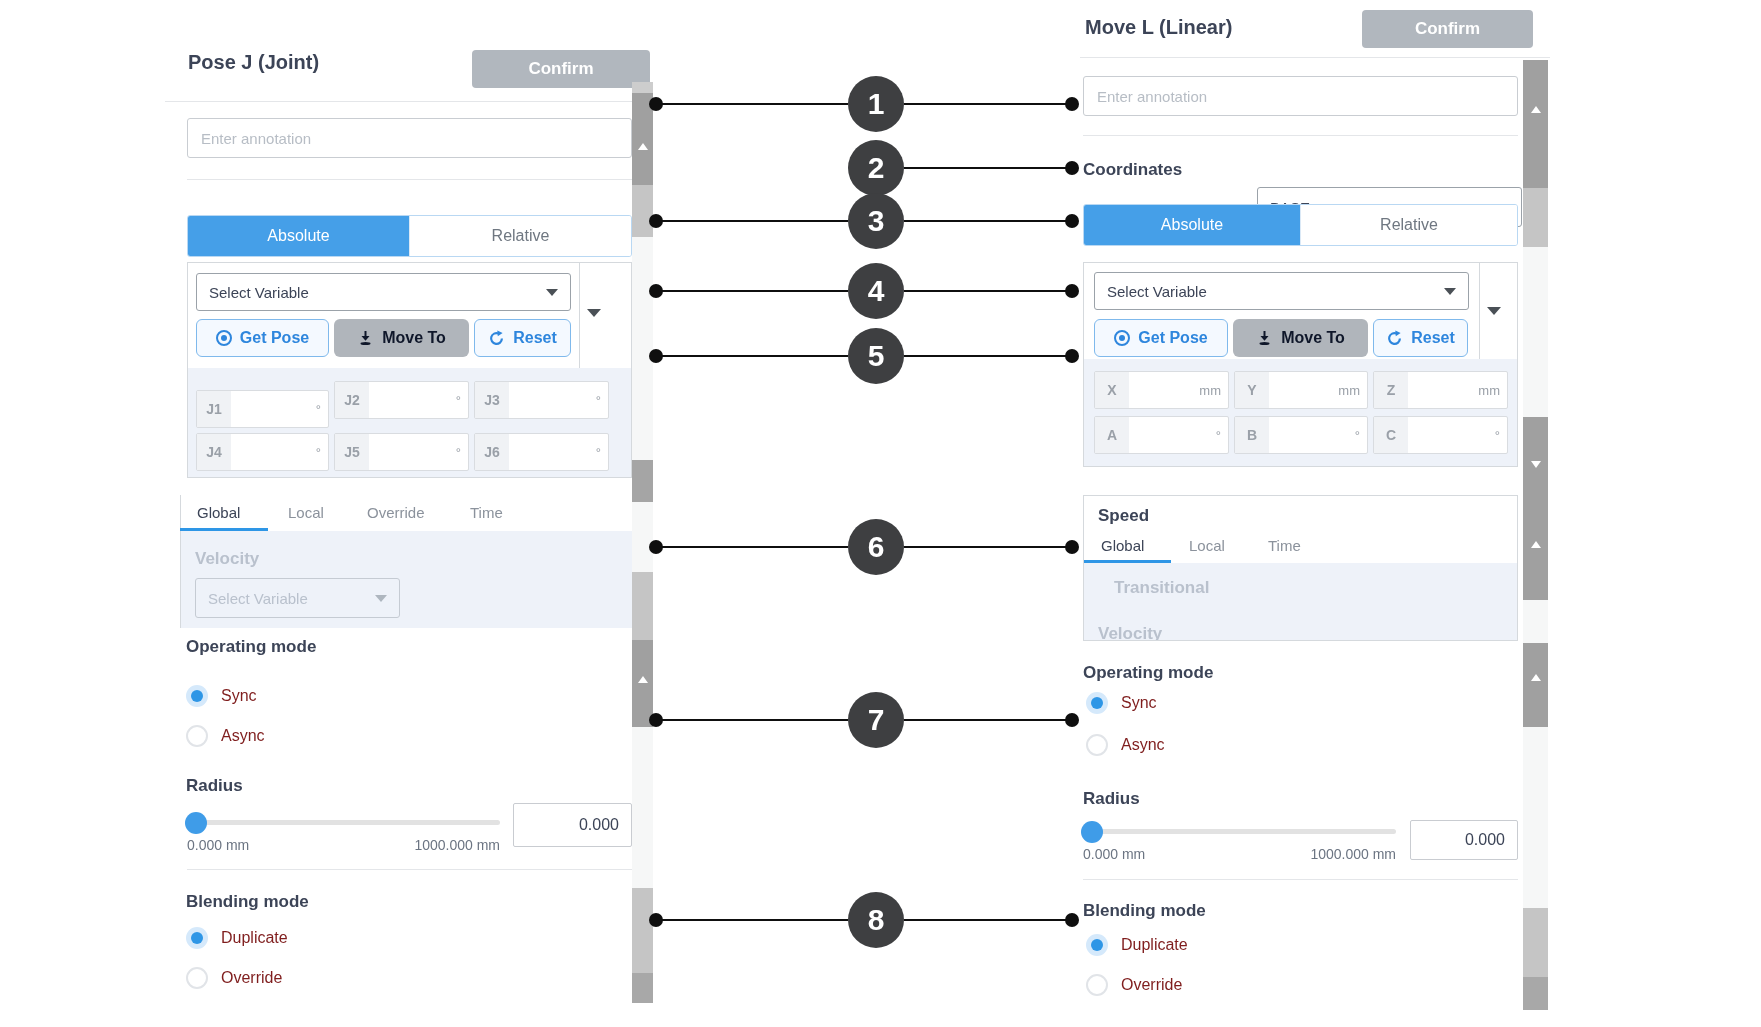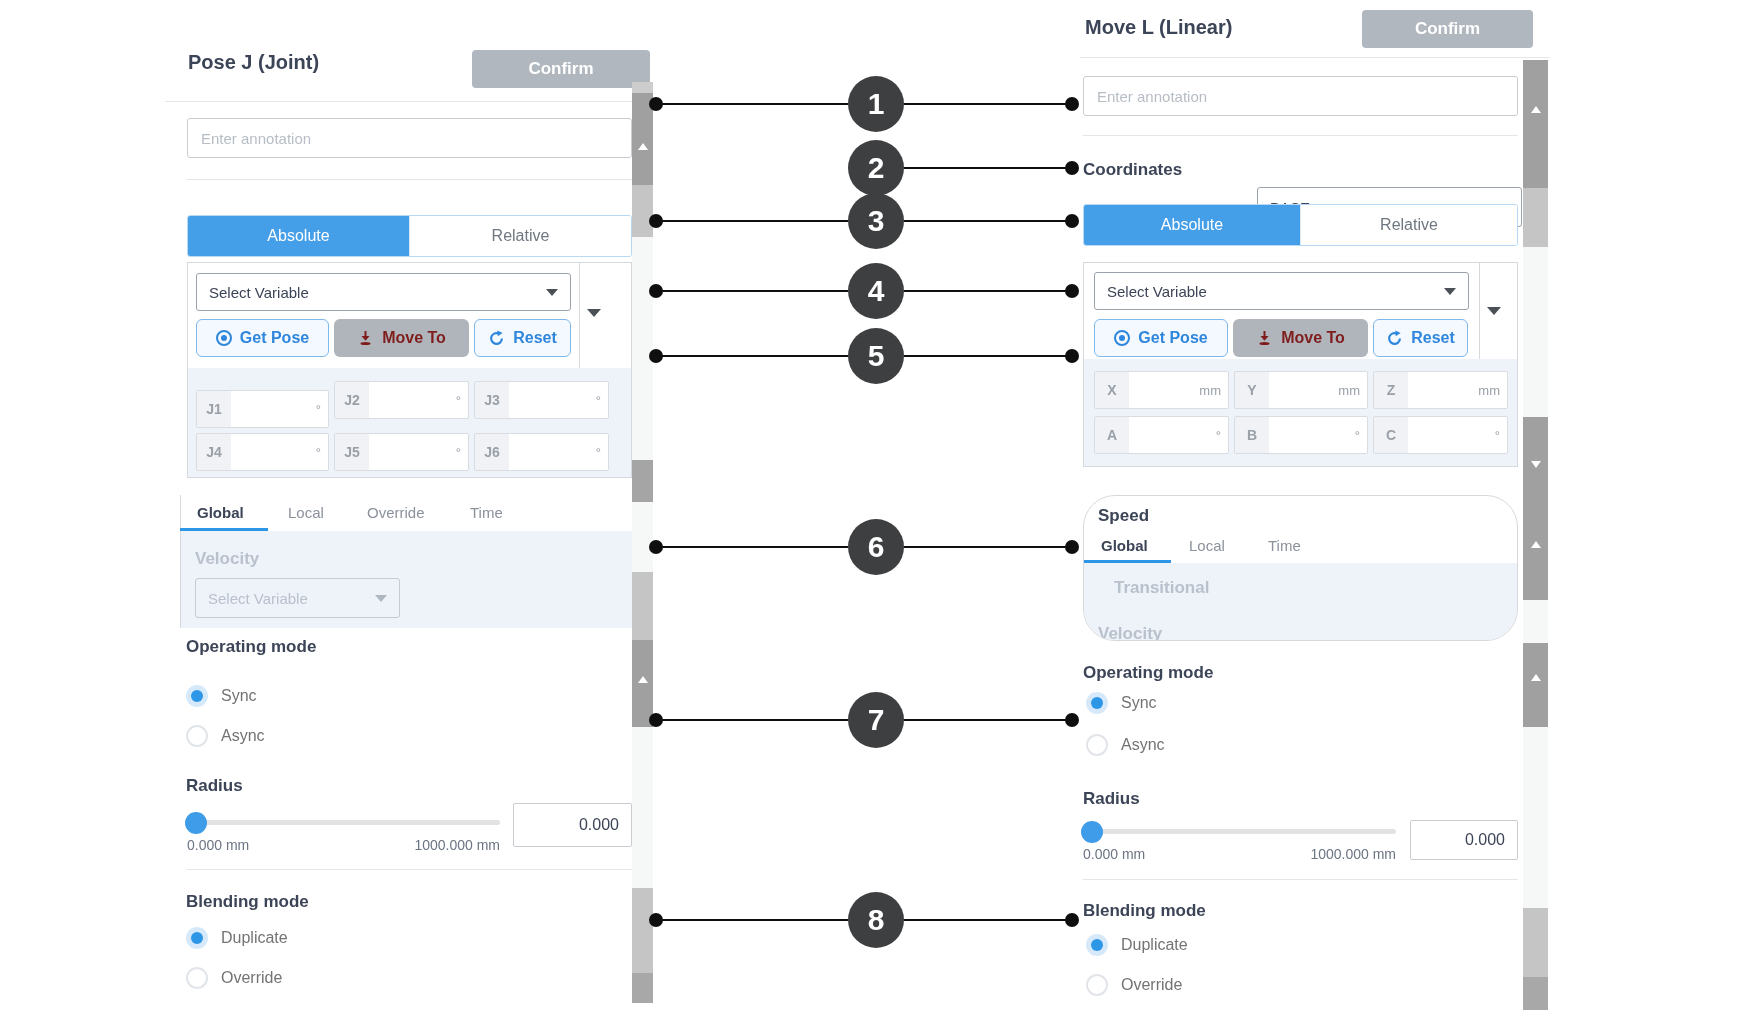--- a/index.html
+++ b/index.html
@@ -21,38 +21,38 @@
   .panel-box{position:absolute;border:1px solid #d5d9dd;background:#fff;box-sizing:border-box;}
   .select{position:absolute;border:1px solid #9ba2a9;border-radius:3px;background:#fff;display:flex;align-items:center;
           justify-content:space-between;box-sizing:border-box;padding:0 12px;font-size:15px;color:#3c4457;}
   .select.disabled{border:1px solid #c5cbd3;color:#b9c1cd;background:transparent;}
   .caret{width:0;height:0;border-left:6px solid transparent;border-right:6px solid transparent;border-top:7px solid #4a5056;flex:0 0 auto;}
   .caret.muted{border-top-color:#aeb6bf;}
   .expander{position:absolute;width:0;height:0;border-left:7px solid transparent;border-right:7px solid transparent;border-top:8px solid #4a5056;}
   .btn{position:absolute;display:flex;align-items:center;justify-content:center;gap:8px;font-weight:bold;font-size:16px;
        border-radius:6px;box-sizing:border-box;font-family:inherit;}
   .btn-outline{background:#f4f9ff;border:1px solid #7fb9ec;color:#2e86dd;}
-  .btn-gray{background:#b0b5bb;color:#7f1d1d;border:none;}
+  .btn-gray{background:#b0b5bb;color:#0f172a;border:none;}
   .bluearea{position:absolute;background:#eef2f9;}
   .field{position:absolute;height:38px;border:1px solid #d9dce0;background:#fff;box-sizing:border-box;border-radius:2px;}
   .field-chip{position:absolute;left:0;top:0;bottom:0;width:34px;background:#f0f2f5;color:#9aa0a8;font-weight:bold;font-size:14px;
               display:flex;align-items:center;justify-content:center;}
   .field-input{position:absolute;left:38px;right:28px;top:1px;height:34px;border:none;outline:none;font-size:15px;font-family:inherit;background:transparent;}
   .field-unit{position:absolute;right:7px;top:50%;transform:translateY(-50%);color:#9aa0a8;font-size:13px;}
   .stab{position:absolute;font-size:15px;height:26px;line-height:26px;white-space:nowrap;}
-  .stab.active{color:#3c4457;font-weight:bold;}
+  .stab.active{color:#3c4457;}
   .stab.inactive{color:#8b929c;}
   .tab-underline{position:absolute;height:3px;background:#2e96e6;}
   .ghost-hdg{position:absolute;font-size:17px;font-weight:bold;color:#b9c1cd;height:22px;line-height:22px;white-space:nowrap;}
   .radio-row{position:absolute;display:flex;align-items:center;gap:13px;height:24px;}
   .radio{width:22px;height:22px;border-radius:50%;box-sizing:border-box;position:relative;flex:0 0 auto;}
   .radio.on{background:#d5e9fb;}
   .radio.on .rdot{position:absolute;left:5px;top:5px;width:12px;height:12px;border-radius:50%;background:#2e96e6;}
   .radio.off{background:#fff;border:2px solid #e1e4e8;}
-  .radio-label{font-size:16px;color:#737373;white-space:nowrap;}
+  .radio-label{font-size:16px;color:#7f1d1d;white-space:nowrap;}
   .slider-track{position:absolute;height:5px;background:#e2e2e2;border-radius:3px;}
   .slider-handle{position:absolute;width:22px;height:22px;border-radius:50%;background:#3f9ce8;}
   .range-label{position:absolute;font-size:14px;color:#6b7482;height:18px;line-height:18px;white-space:nowrap;}
   .value-box{position:absolute;border:1px solid #c9ccd1;border-radius:2px;background:#fff;font-size:16px;color:#3c4457;
              display:flex;align-items:center;justify-content:flex-end;padding:0 12px;box-sizing:border-box;}
   .callout-row{position:absolute;height:56px;width:440px;left:645px;}
   .c-line{position:absolute;top:27px;height:2px;background:#0f0f0f;}
   .c-dot{position:absolute;top:21px;width:14px;height:14px;border-radius:50%;background:#0f0f0f;}
   .c-circle{position:absolute;top:0;left:203px;width:56px;height:56px;border-radius:50%;background:#3e3f41;color:#fff;
             font-size:30px;font-weight:bold;display:flex;align-items:center;justify-content:center;}
@@ -337,21 +337,21 @@
         <span class="field-unit">°</span>
       </div>
       <div class="field" style="left:289px;top:57px;width:135px;">
         <span class="field-chip">C</span>
         <input class="field-input" style="">
         <span class="field-unit">°</span>
       </div>
     </div>
   </div>
 
-  <div class="panel-box" style="left:1083px;top:495px;width:435px;height:146px;overflow:hidden;border-radius:32px;">
+  <div class="panel-box" style="left:1083px;top:495px;width:435px;height:146px;overflow:hidden;">
     <div class="hdg" style="left:14px;top:9px;position:absolute;">Speed</div>
     <div class="stab active" style="left:17px;top:37px;">Global</div>
     <div class="stab inactive" style="left:105px;top:37px;">Local</div>
     <div class="stab inactive" style="left:184px;top:37px;">Time</div>
     <div class="tab-underline" style="left:0;top:64px;width:87px;"></div>
     <div class="bluearea" style="left:0;top:67px;right:0;bottom:0;overflow:hidden;">
       <div class="ghost-hdg" style="left:14px;top:14px;margin-left:16px;">Transitional</div>
       <div class="ghost-hdg" style="left:14px;top:60px;">Velocity</div>
     </div>
   </div>

